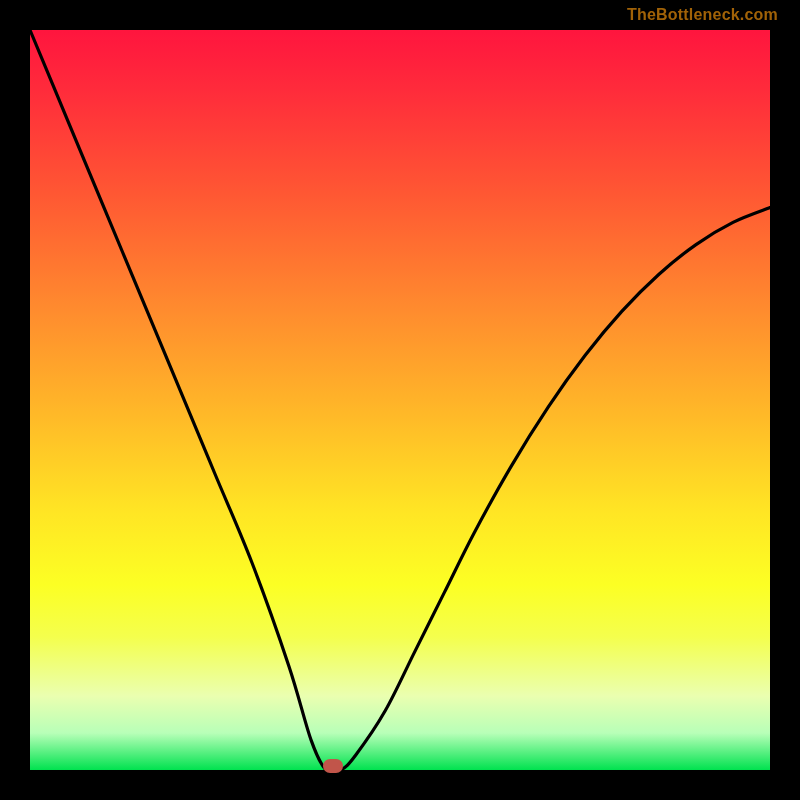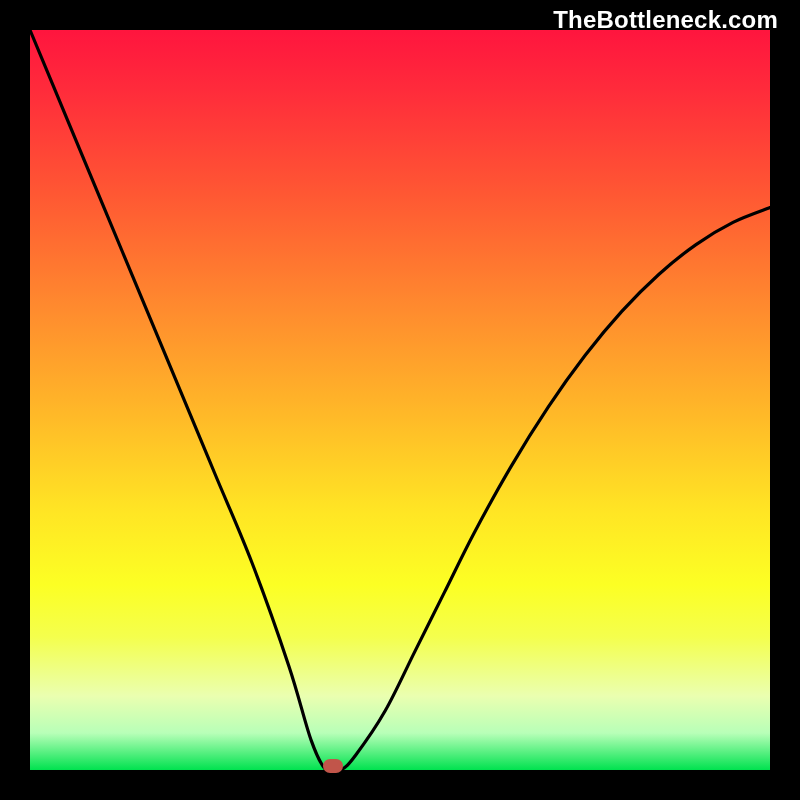--- a/index.html
+++ b/index.html
@@ -28,23 +28,23 @@
       #eaffb0 90%,
       #b8ffb8 95%,
       #00e24f 100%
     );
   }
   .watermark {
     position: absolute;
     top: 6px;
     right: 22px;
     font-family: Arial, Helvetica, sans-serif;
-    font-size: 24px;
+    font-size: 16px;
     font-weight: 600;
-    color: #ffffff;
+    color: #a16207;
     letter-spacing: 0.2px;
   }
   svg.curve {
     position: absolute;
     left: 0; top: 0;
     width: 740px; height: 740px;
     overflow: visible;
   }
   .marker {
     position: absolute;

